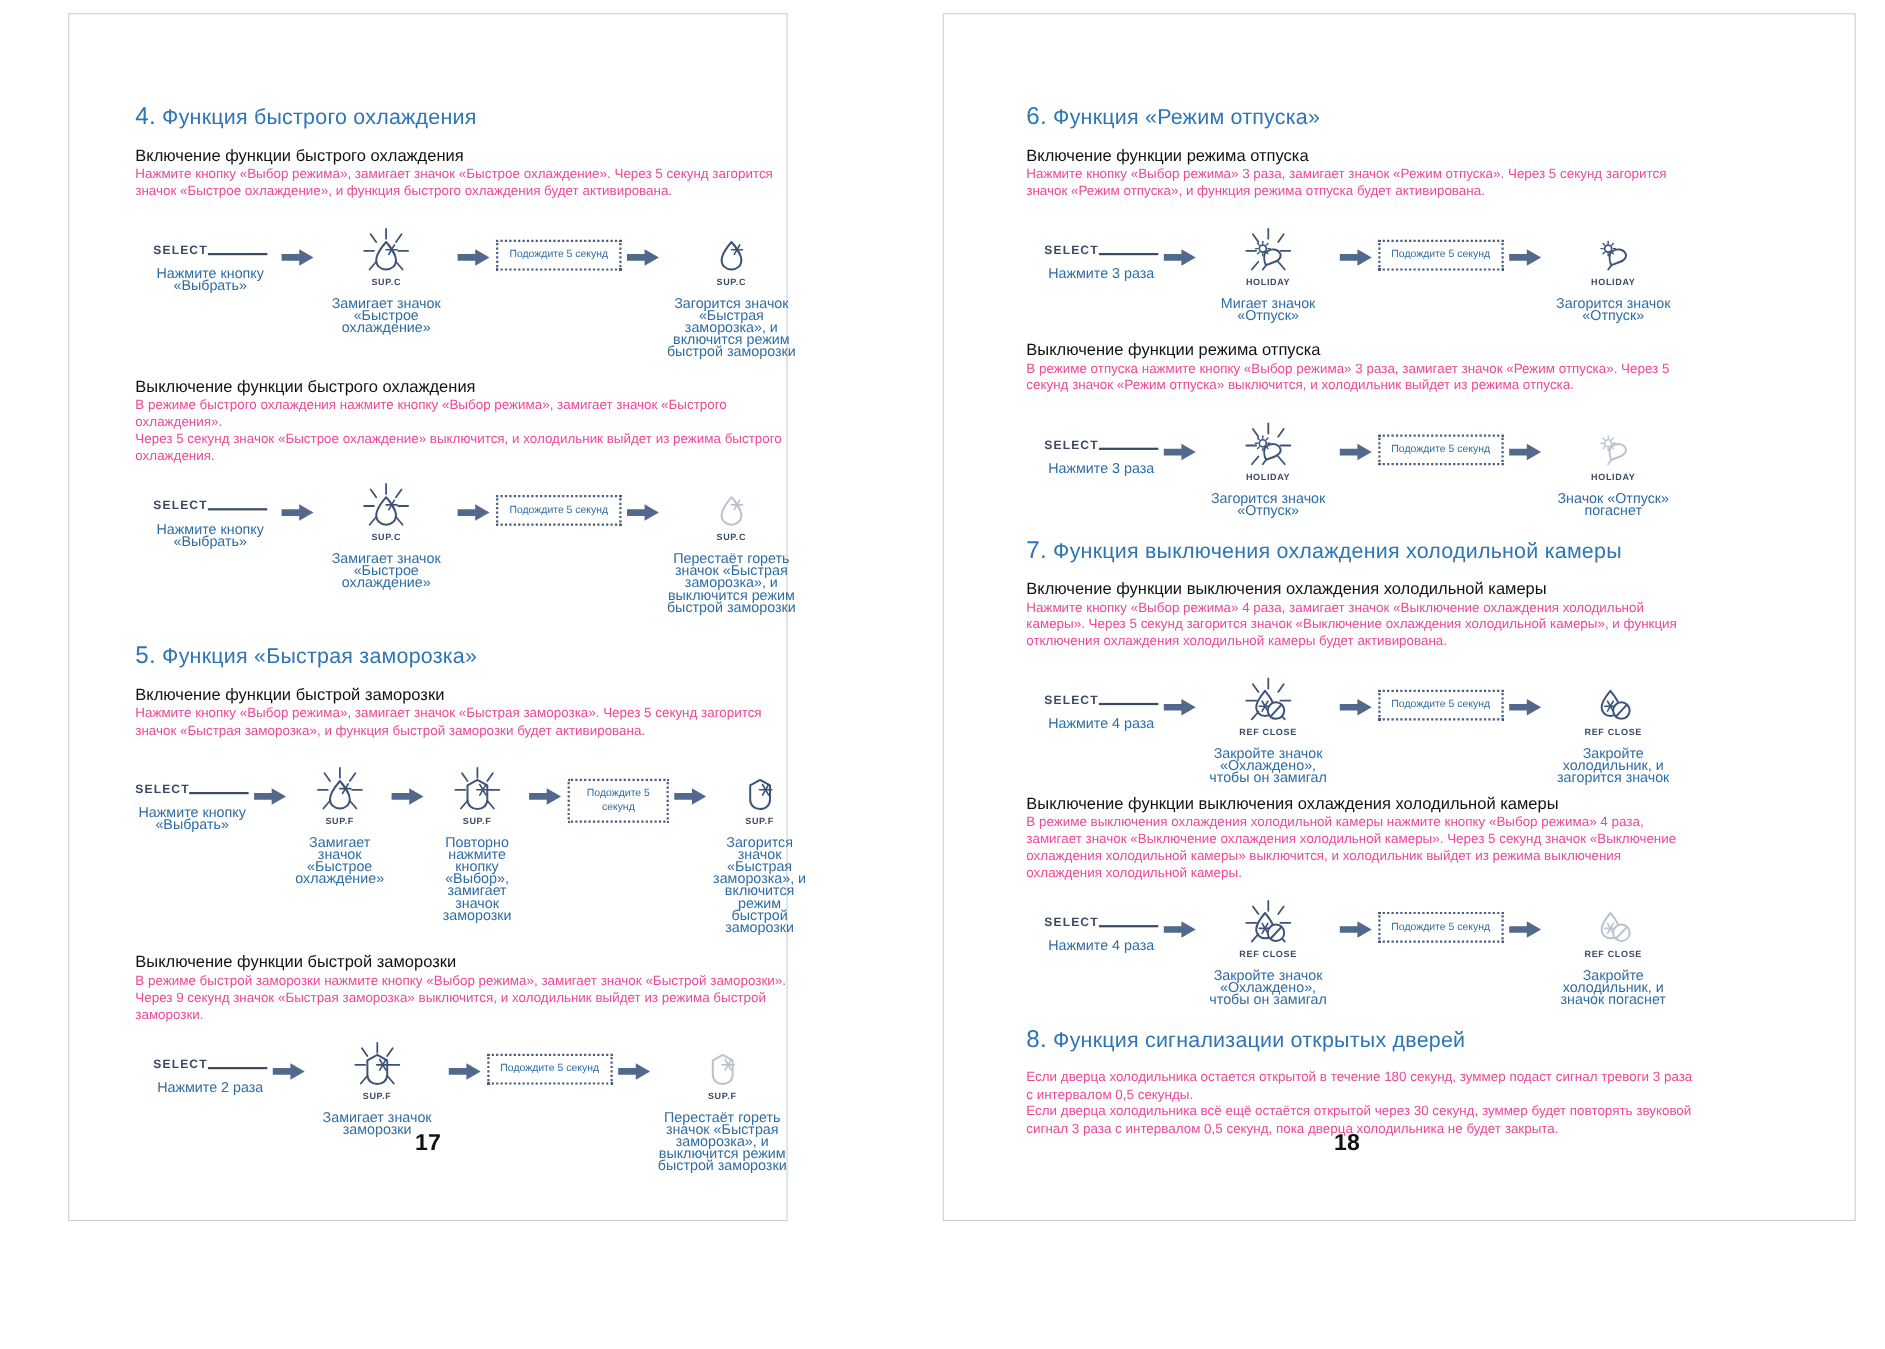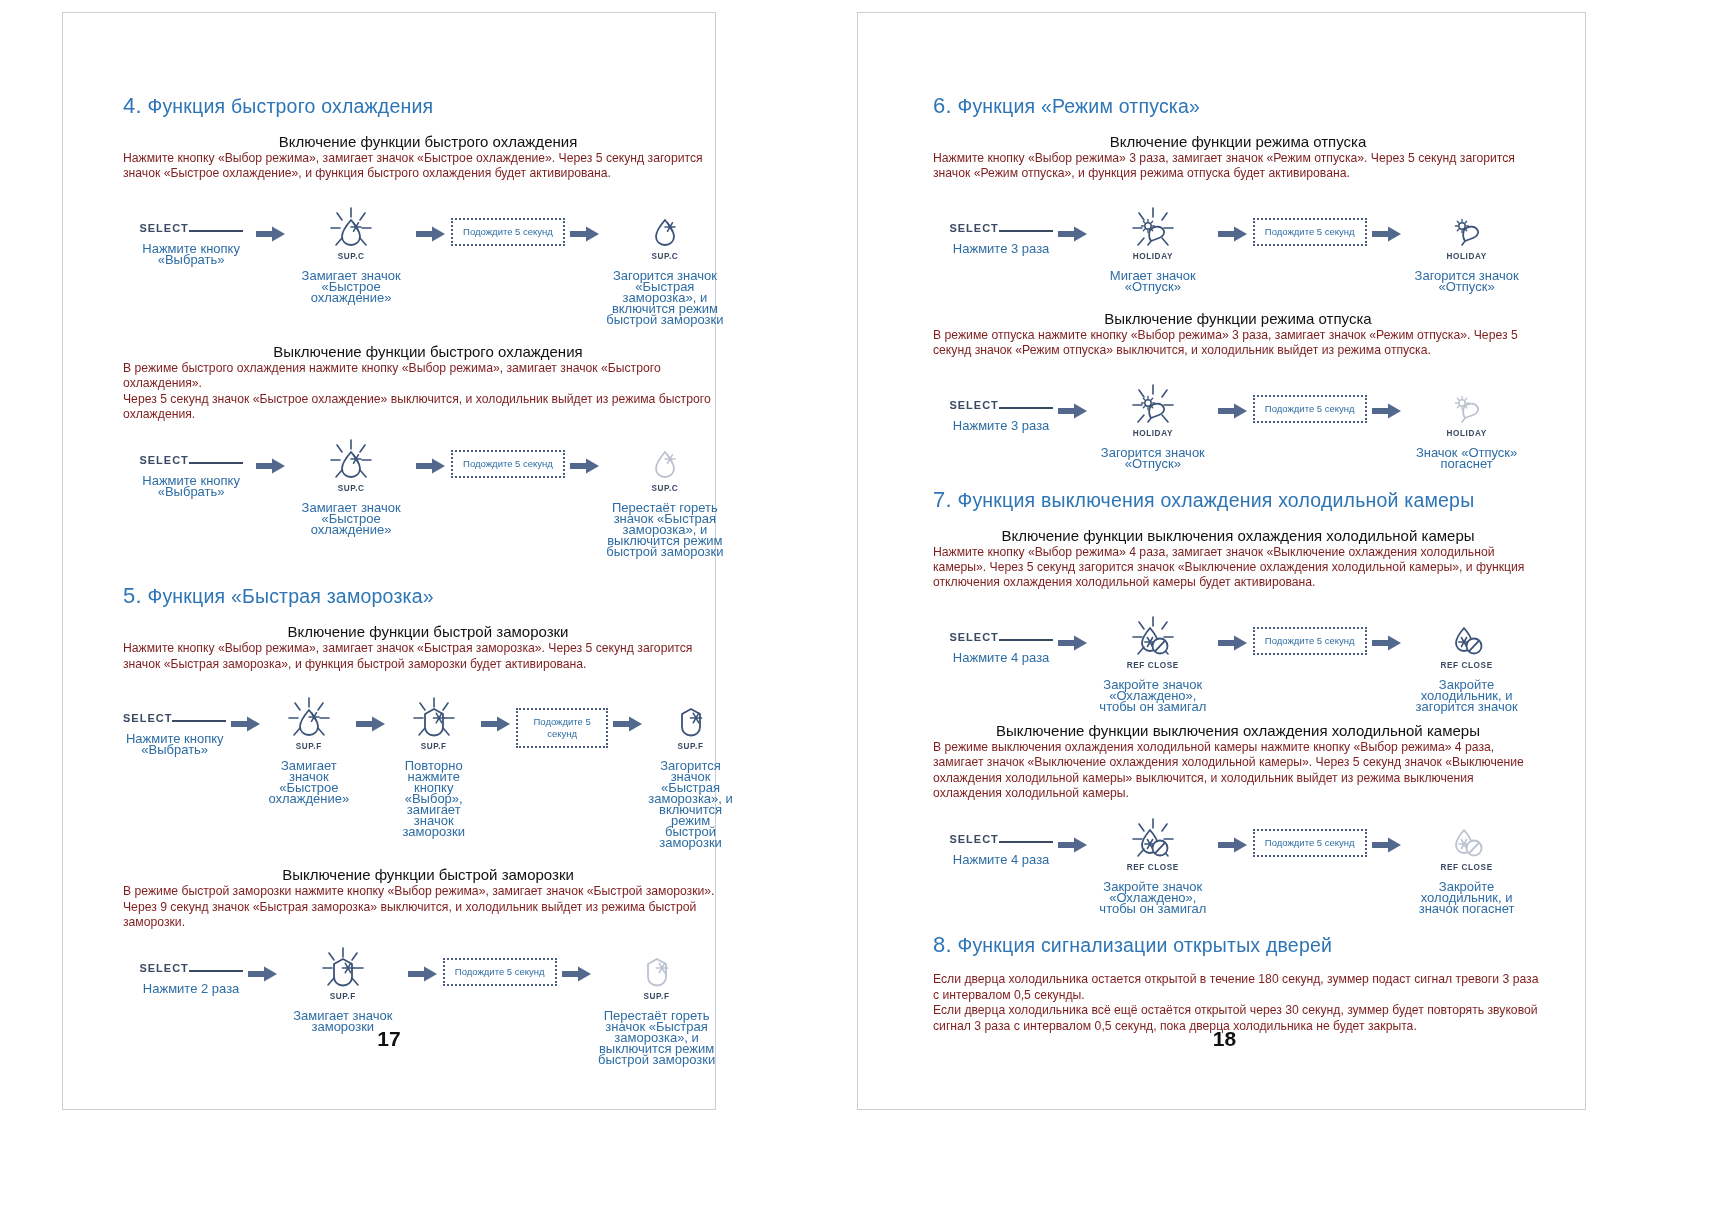--- a/index.html
+++ b/index.html
@@ -9,34 +9,34 @@
     font-family:"Liberation Sans", sans-serif;
     color:#1a1a1a;
     overflow:hidden;
   }
   .spread{position:relative;width:1714px;height:1226px;display:flex;}
   .page{position:relative;width:857px;height:1226px;box-sizing:border-box;}
   .page-inner{
     position:absolute;left:62px;top:12px;width:654px;height:1098px;
     border:1px solid #c9cfd6;background:#fff;box-sizing:border-box;
   }
-  .page.right .page-inner{left:0px;width:729px;}
+  .page.right .page-inner{left:0px;width:830px;}
   .content{position:absolute;left:60px;top:80px;width:610px;}
   .page.right .content{left:75px;}
 
   h2.section{
     color:#2e75b6;font-weight:400;font-size:19.5px;margin:0 0 14px 0;
     letter-spacing:0.2px;
   }
   h2.section .num{font-size:22px;}
   h3.sub{
-    font-size:15px;font-weight:400;margin:0 0 1px 0;color:#111;text-align:center;
+    font-size:15px;font-weight:400;margin:0 0 1px 0;color:#111;
   }
   p.body{
-    font-size:12.2px;line-height:15.4px;margin:0 0 0 0;color:#7f1d1d;
+    font-size:12.2px;line-height:15.4px;margin:0 0 0 0;color:#ec4899;
   }
   .gap-s{height:10px;}
   .gap-m{height:18px;}
   .gap-l{height:26px;}
 
   
   .flow{display:flex;align-items:flex-start;justify-content:center;width:100%;}
   .step{display:flex;flex-direction:column;align-items:center;}
   .arrow{flex:0 0 auto;margin-top:26px;padding:0 5px;}
   .arrow svg{display:block;}

